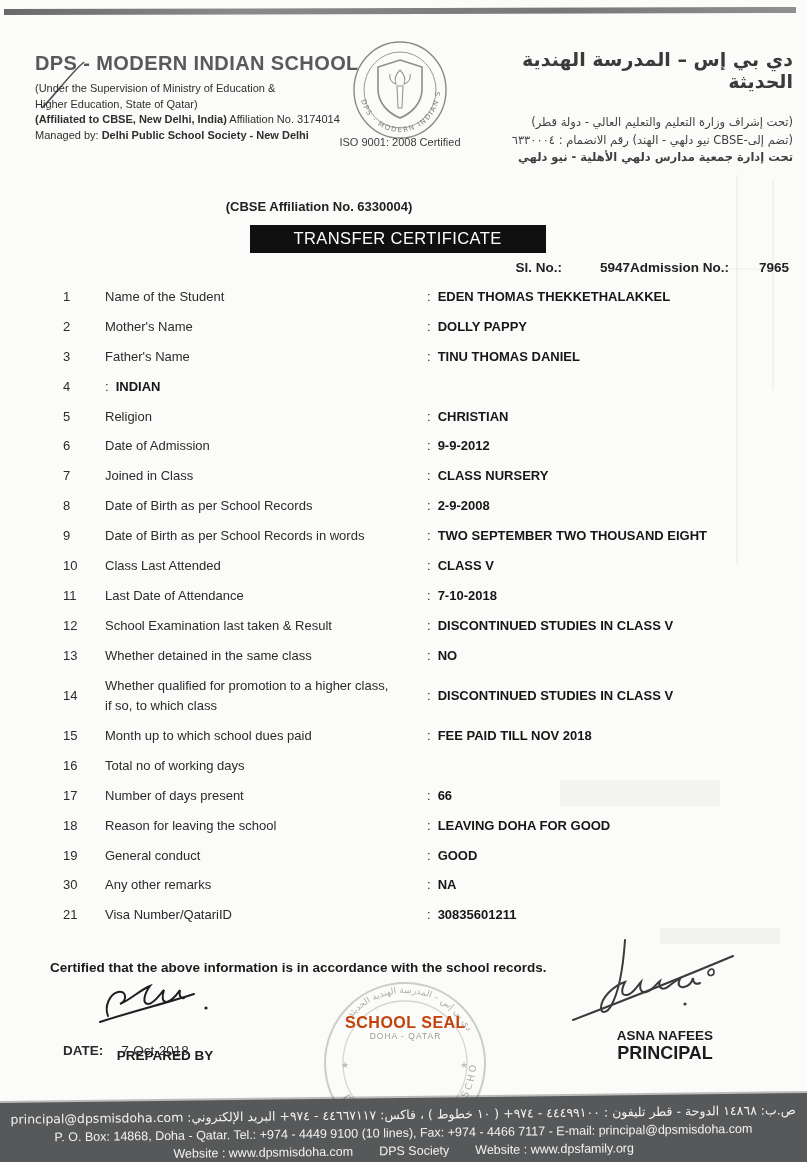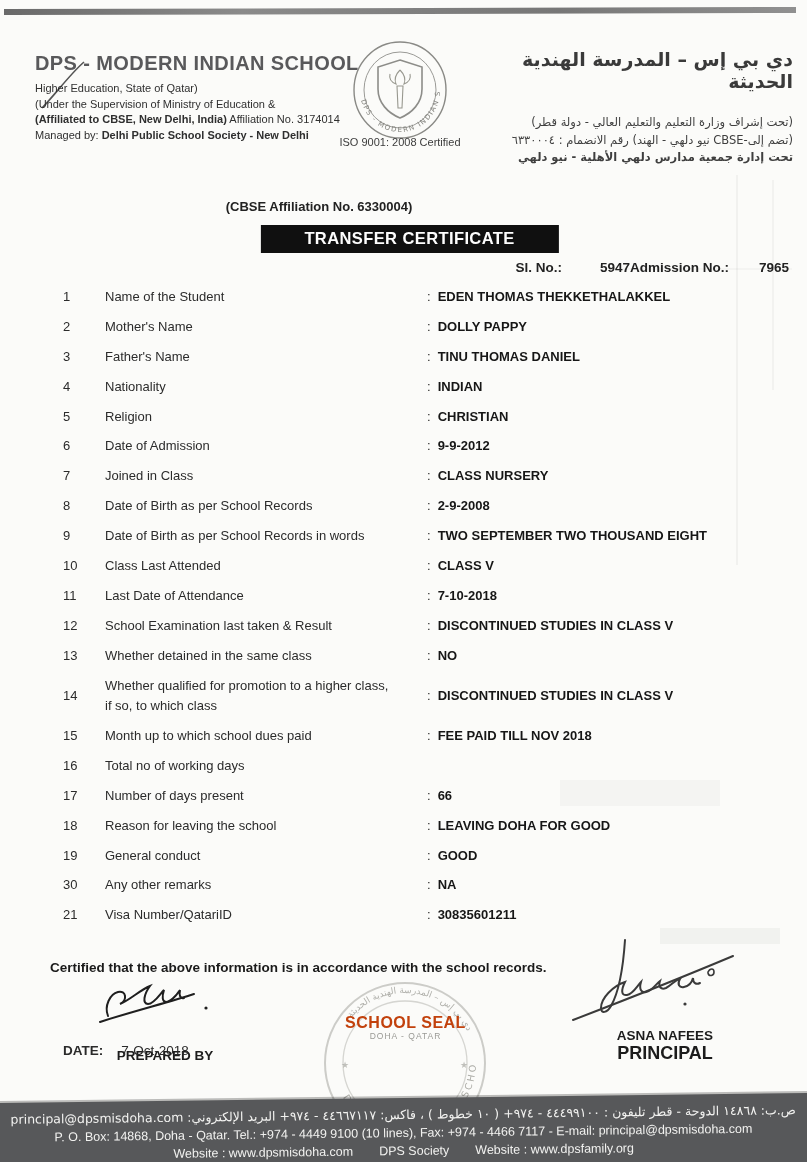--- a/index.html
+++ b/index.html
@@ -31,21 +31,21 @@
     font-size:11px;color:#3c3c3c;}
   .hdr-right{position:absolute;right:14px;top:48px;width:330px;text-align:right;}
   .school-name-ar{font-size:19px;font-weight:700;color:#3a3a3a;}
   .ar-subs{margin-top:22px;font-size:11.5px;color:#3f3f3f;line-height:17.5px;}
   
   .cbse-line{position:absolute;left:0;top:199px;width:638px;text-align:center;
     font-size:13px;font-weight:700;color:#222;}
   .tc-bar{
     position:absolute;left:50%;top:225px;transform:translateX(-52%);
     background:#101010;color:#fdfdfd;padding:4px 44px 5px;
-    font-size:16.5px;font-weight:700;letter-spacing:.4px;white-space:nowrap;margin-left:12px;
+    font-size:16.5px;font-weight:400;letter-spacing:.4px;white-space:nowrap;
   }
   
   .serial-row{position:absolute;left:35px;right:18px;top:260px;display:flex;
     justify-content:flex-end;font-size:13.5px;font-weight:700;color:#222;}
   .serial-left span.vv{margin-left:38px;}
   .serial-right span.vv{margin-left:30px;}
   
   .fields{position:absolute;left:35px;top:287px;width:760px;}
   .field-row{display:grid;grid-template-columns:70px 322px 1fr;align-items:center;
     margin-bottom:9.4px;font-size:13px;line-height:20.5px;color:#2b2b2b;}
@@ -89,22 +89,22 @@
 <div class="ghost" style="left:620px;top:268px;width:172px;height:2px;background:rgba(110,110,110,.05);"></div>
 <div class="ghost" style="left:660px;top:928px;width:120px;height:16px;background:rgba(120,125,118,.07);"></div>
 <div class="ghost" style="left:560px;top:780px;width:160px;height:26px;background:rgba(120,125,118,.05);"></div>
 
 <div class="hdr-left">
   <svg class="pen-stroke" viewBox="0 0 80 56">
     <path d="M2,52 C14,40 30,18 44,6" stroke="#2a2a2a" stroke-width="1.6" fill="none" opacity=".8"></path>
   </svg>
   <div class="school-name-en">DPS - MODERN INDIAN SCHOOL</div>
   <div class="hdr-sub">
+    <div>(Under the Supervision of Ministry of Education &amp;</div>
     <div>Higher Education, State of Qatar)</div>
-    <div>(Under the Supervision of Ministry of Education &amp;</div>
     <div><span class="b">(Affiliated to CBSE, New Delhi, India)</span><span> Affiliation No. 3174014</span></div>
     <div><span>Managed by: </span><span class="b">Delhi Public School Society - New Delhi</span></div>
   </div>
 </div>
 
 <div class="logo-wrap">
   <svg width="112" height="100" viewBox="0 0 112 100">
     <ellipse cx="56" cy="50" rx="46" ry="48" fill="none" stroke="#8a8a86" stroke-width="1.4"></ellipse>
     <ellipse cx="56" cy="50" rx="36" ry="38" fill="none" stroke="#9a9a96" stroke-width="1"></ellipse>
     <path d="M56,20 l22,7 v22 c0,14 -10,24 -22,29 c-12,-5 -22,-15 -22,-29 v-22 z" fill="none" stroke="#8d8d89" stroke-width="1.6"></path>
@@ -170,24 +170,20 @@
       <span class="lbl1">Father's Name</span>
       
     </div>
     <div class="col-value">
       <span class="colon">:</span><span class="val">TINU THOMAS DANIEL</span>
     </div>
   </div>
 
   <div class="field-row">
     <div class="col-no">4</div>
-    <div class="col-label">
-      <span class="lbl1">Nationality</span>
-      
-    </div>
     <div class="col-value">
       <span class="colon">:</span><span class="val">INDIAN</span>
     </div>
   </div>
 
   <div class="field-row">
     <div class="col-no">5</div>
     <div class="col-label">
       <span class="lbl1">Religion</span>
       

